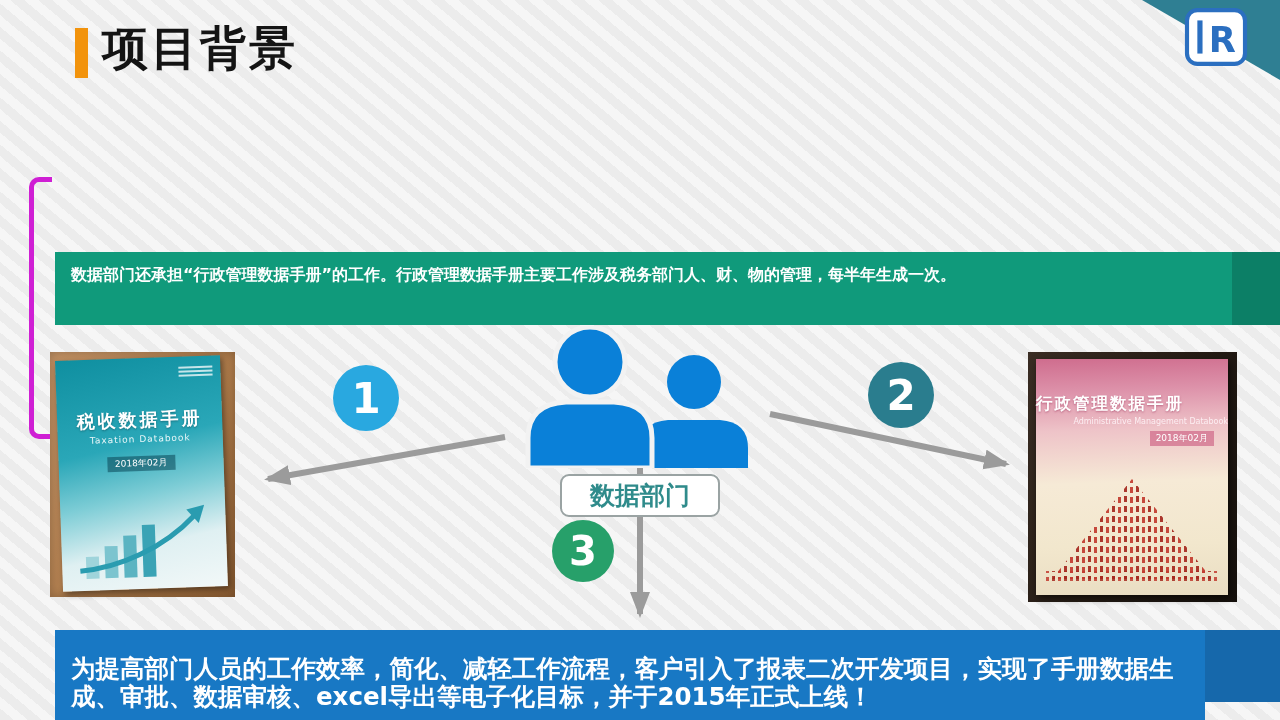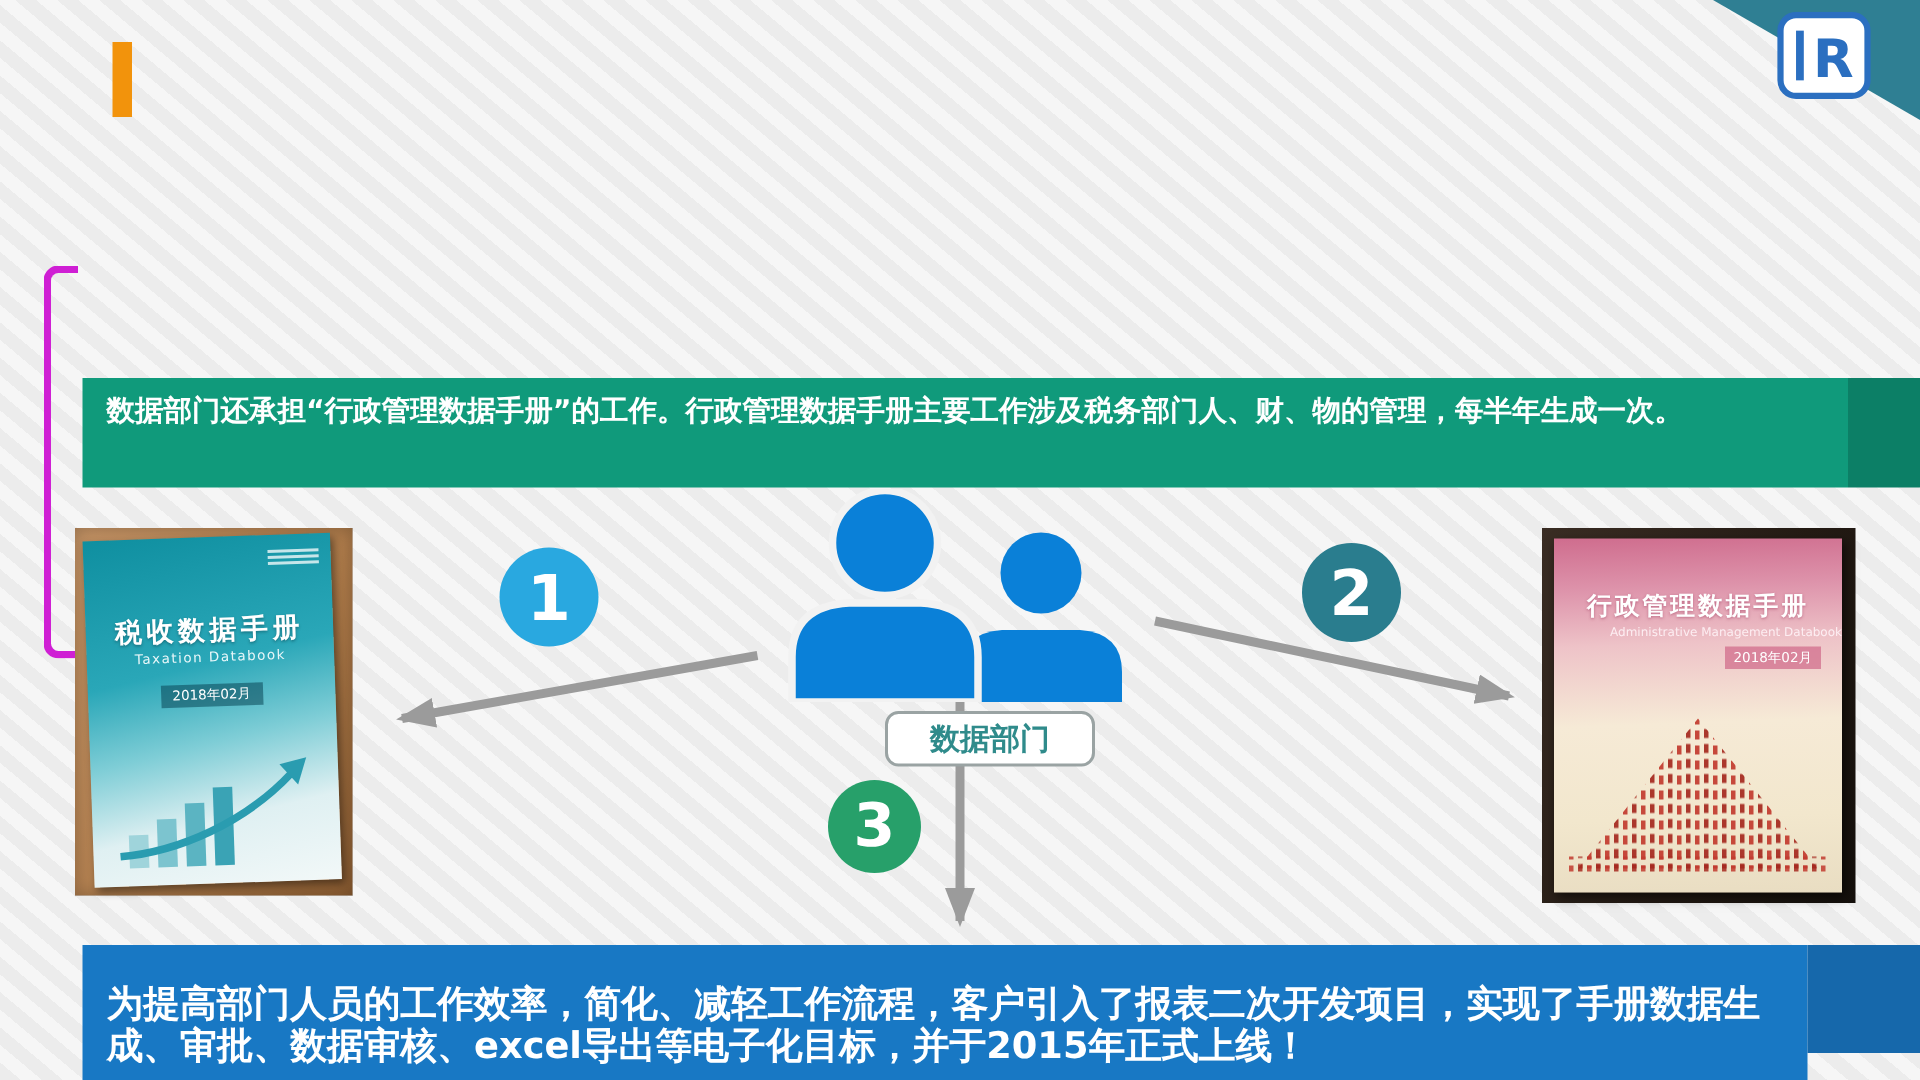--- a/index.html
+++ b/index.html
@@ -10,78 +10,79 @@
   .corner-tri{position:absolute;top:0;right:0;width:138px;height:80px;background:#2f7f93;
     clip-path:polygon(0 0,100% 0,100% 100%);}
   .logo{position:absolute;top:8px;right:32px;width:64px;height:58px;}
   
   .title-accent{position:absolute;left:75px;top:28px;width:13px;height:50px;background:#f2930c;}
   .page-title{position:absolute;left:102px;top:18px;margin:0;font-size:46px;font-weight:700;color:#141414;letter-spacing:3px;}
   
   .box{position:absolute;color:#fff;font-weight:700;}
   .box p{margin:0;}
   .box1{left:55px;top:99px;width:1141px;height:127px;padding:8px 16px;background:#1878c4;font-size:24.5px;line-height:32px;}
-  .box2{left:55px;top:252px;width:1145px;height:57px;padding:8px 16px;background:#109a7b;font-size:19px;line-height:29px;}
+  .box2{left:55px;top:252px;width:1145px;height:57px;padding:8px 16px;background:#109a7b;font-size:16px;line-height:29px;}
   .box2-ext{position:absolute;left:1232px;top:252px;width:48px;height:73px;background:#0c7f66;}
   .box3{left:55px;top:630px;width:1118px;height:56px;padding:25px 16px;background:#1878c4;font-size:24.5px;line-height:28px;}
   .box3-ext{position:absolute;left:1205px;top:630px;width:75px;height:72px;background:#1668ab;}
   
   .bracket{position:absolute;left:29px;top:177px;width:18px;height:252px;border:5px solid #cf1fd4;border-right:none;border-radius:10px 0 0 10px;}
   
   .circle{position:absolute;width:66px;height:66px;border-radius:50%;color:#fff;font-size:42px;font-weight:700;
     display:flex;align-items:center;justify-content:center;}
   .circle1{left:333px;top:365px;background:#29a8e0;}
   .circle2{left:868px;top:362px;background:#2a7d8e;}
   .circle3{left:552px;top:520px;width:62px;height:62px;font-size:40px;background:#27a06a;}
   
   .arrows{position:absolute;left:0;top:0;pointer-events:none;}
   
   .persons{position:absolute;left:520px;top:326px;}
   
   .center-label{position:absolute;left:640px;top:474px;transform:translateX(-50%);background:#fff;
-    border:2px solid #9aa3a3;border-radius:9px;padding:3px 28px;font-size:20px;font-weight:600;color:#2f8b8b;white-space:nowrap;margin-left:20px;}
+    border:2px solid #9aa3a3;border-radius:9px;padding:3px 28px;font-size:25px;font-weight:600;color:#2f8b8b;white-space:nowrap;}
   
   .book-left-wrap{position:absolute;left:50px;top:352px;width:185px;height:245px;
     background:linear-gradient(120deg,#c49365 0%,#ad7a49 60%,#8f5f33 100%);box-shadow:inset 0 0 12px rgba(0,0,0,.25);}
   .book-left{position:absolute;left:9px;top:6px;width:165px;height:231px;transform:rotate(-2deg);
     background:linear-gradient(168deg,#0f8fa0 0%,#2aa7b8 38%,#7ecdd6 58%,#dff0f2 78%,#f2f8f8 100%);
     box-shadow:2px 3px 6px rgba(0,0,0,.45);}
   .bl-corner{position:absolute;right:8px;top:8px;width:34px;}
   .bl-corner i{display:block;height:2px;margin:2px 0;background:rgba(255,255,255,.75);}
   .bl-title{position:absolute;left:0;right:0;top:50px;text-align:center;color:#fff;font-size:18px;font-weight:700;letter-spacing:3px;text-shadow:0 1px 2px rgba(0,40,50,.4);}
   .bl-sub{position:absolute;left:0;right:0;top:76px;text-align:center;color:#e8f7f9;font-size:9px;letter-spacing:1px;}
   .bl-date{position:absolute;left:50%;transform:translateX(-50%);top:98px;background:rgba(10,70,85,.55);color:#fff;font-size:9px;padding:1px 8px;white-space:nowrap;}
   .bl-chart{position:absolute;left:12px;bottom:8px;}
   
   .book-right-wrap{position:absolute;left:1028px;top:352px;width:209px;height:250px;
     background:linear-gradient(115deg,#3a2d24 0%,#241b14 55%,#15100c 100%);}
   .book-right{position:absolute;left:8px;top:7px;width:192px;height:236px;
     background:linear-gradient(178deg,#cf6d8e 0%,#dd92aa 14%,#eec3c8 30%,#f6ead6 52%,#f2e7cd 78%,#e9ddc2 100%);
     box-shadow:2px 3px 7px rgba(0,0,0,.6);}
-  .br-title{position:absolute;left:0;right:0;top:34px;text-align:center;color:#fff;font-size:16.5px;font-weight:700;letter-spacing:2px;text-shadow:0 1px 2px rgba(150,40,80,.5);font-family:Liberation Serif, serif;}
+  .br-title{position:absolute;left:0;right:0;top:34px;color:#fff;font-size:16.5px;font-weight:700;letter-spacing:2px;text-shadow:0 1px 2px rgba(150,40,80,.5);font-family:Liberation Serif, serif;}
   .br-sub{position:absolute;left:0;right:0;top:58px;text-align:right;color:#fdeef2;font-size:8px;}
   .br-date{position:absolute;right:14px;top:72px;font-size:9px;color:#fff;background:rgba(205,95,130,.65);padding:1px 6px;white-space:nowrap;}
   .br-crowd{position:absolute;left:8px;bottom:8px;}
 </style>
 </head>
 <body>
 
 <div class="slide">
 
   <div class="corner-tri"></div>
 
   <div class="logo">
     <svg width="64" height="58" viewBox="0 0 60 56">
       <rect x="2" y="2" width="56" height="52" rx="10" fill="#ffffff" stroke="#2b6fc0" stroke-width="4"></rect>
       <rect x="12" y="12" width="5" height="32" fill="#2b6fc0"></rect>
       <text x="36" y="42" font-size="34" font-weight="bold" fill="#2b6fc0" text-anchor="middle" font-family="DejaVu Sans, sans-serif">R</text>
     </svg>
   </div>
 
   <div class="title-accent"></div>
+  <h1 class="page-title">项目背景</h1>
 
 
   <div class="box box2">
     <p>数据部门还承担“行政管理数据手册”的工作。行政管理数据手册主要工作涉及税务部门人、财、物的管理，每半年生成一次。</p>
   </div>
   <div class="box2-ext"></div>
 
   <div class="bracket"></div>
 
   <svg class="arrows" width="1280" height="720">

